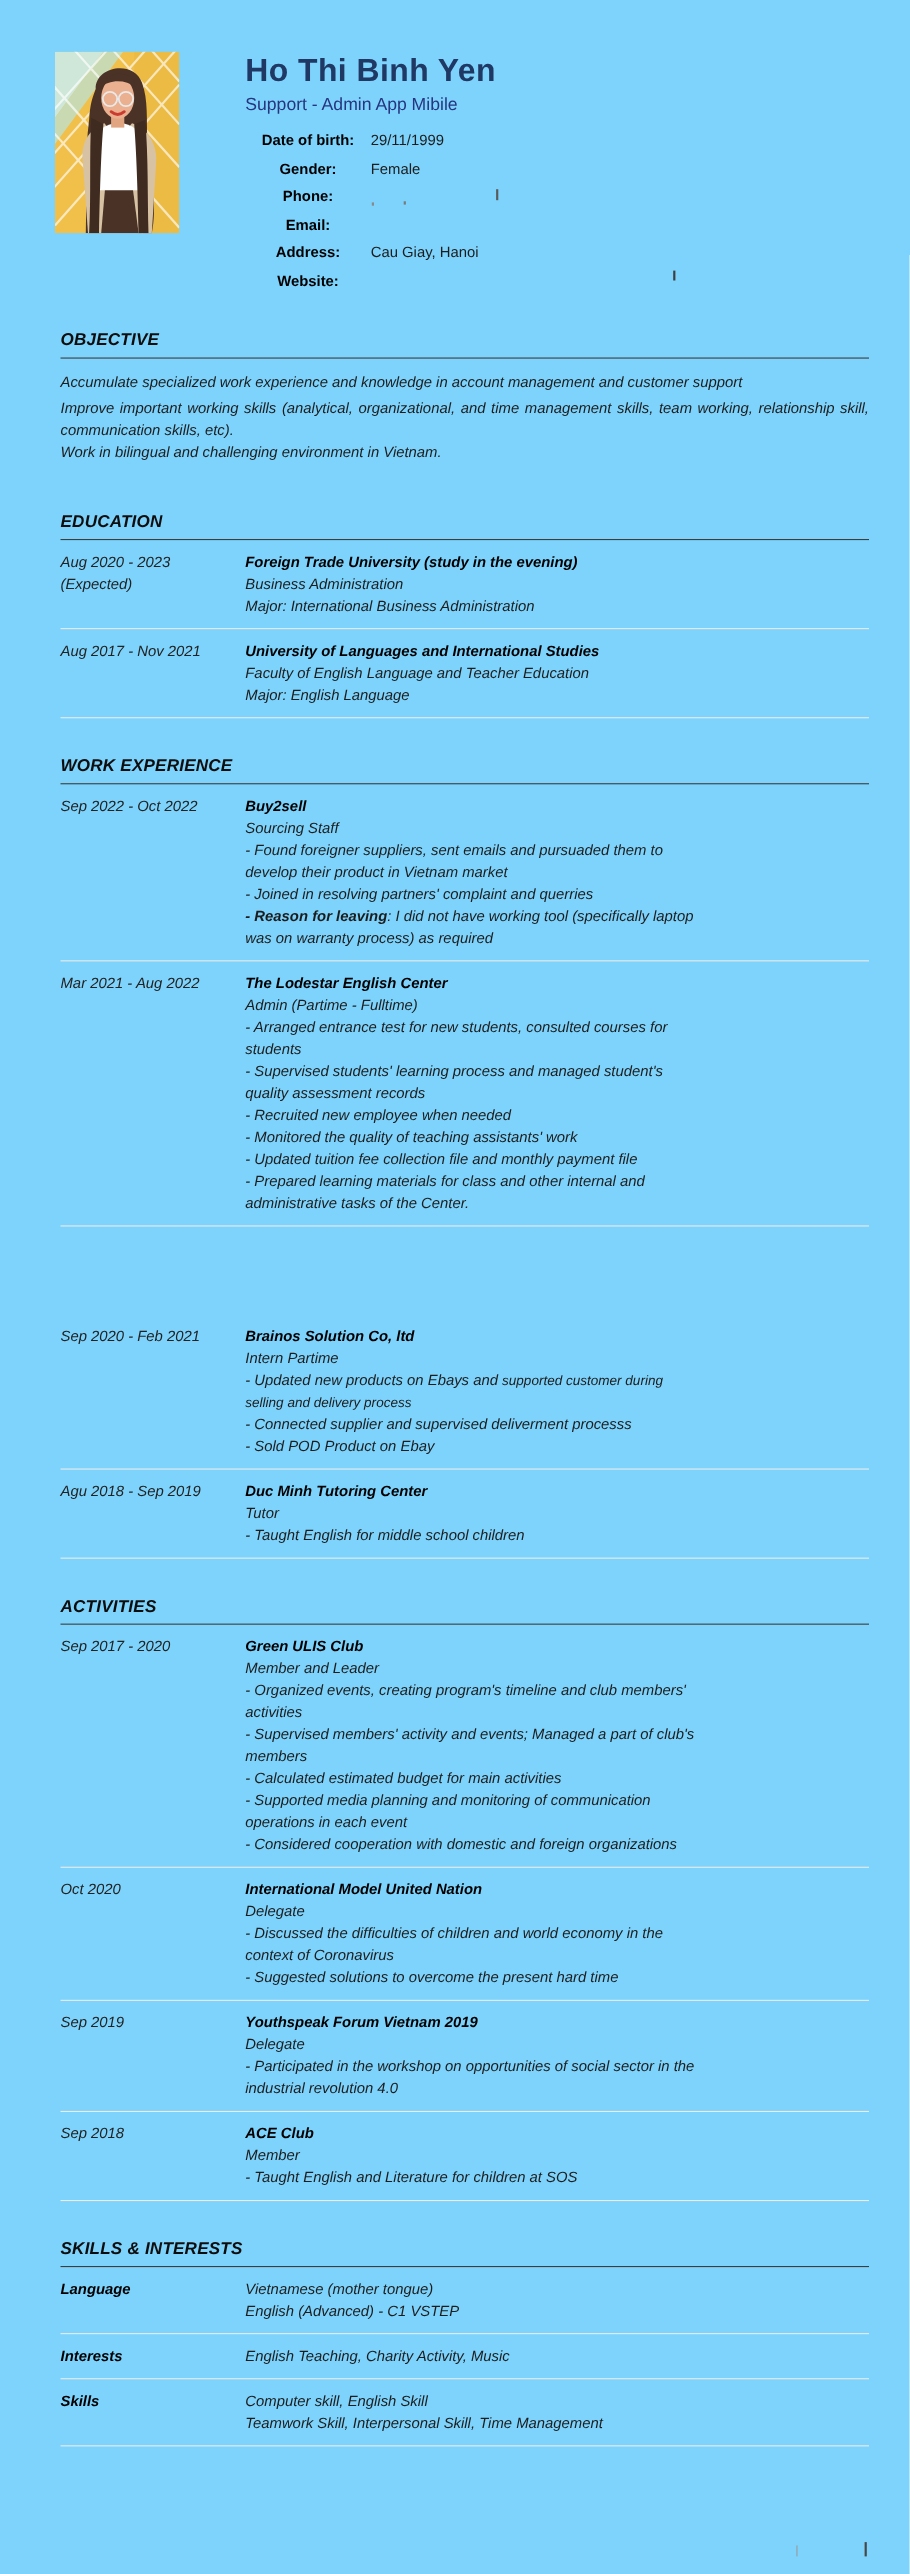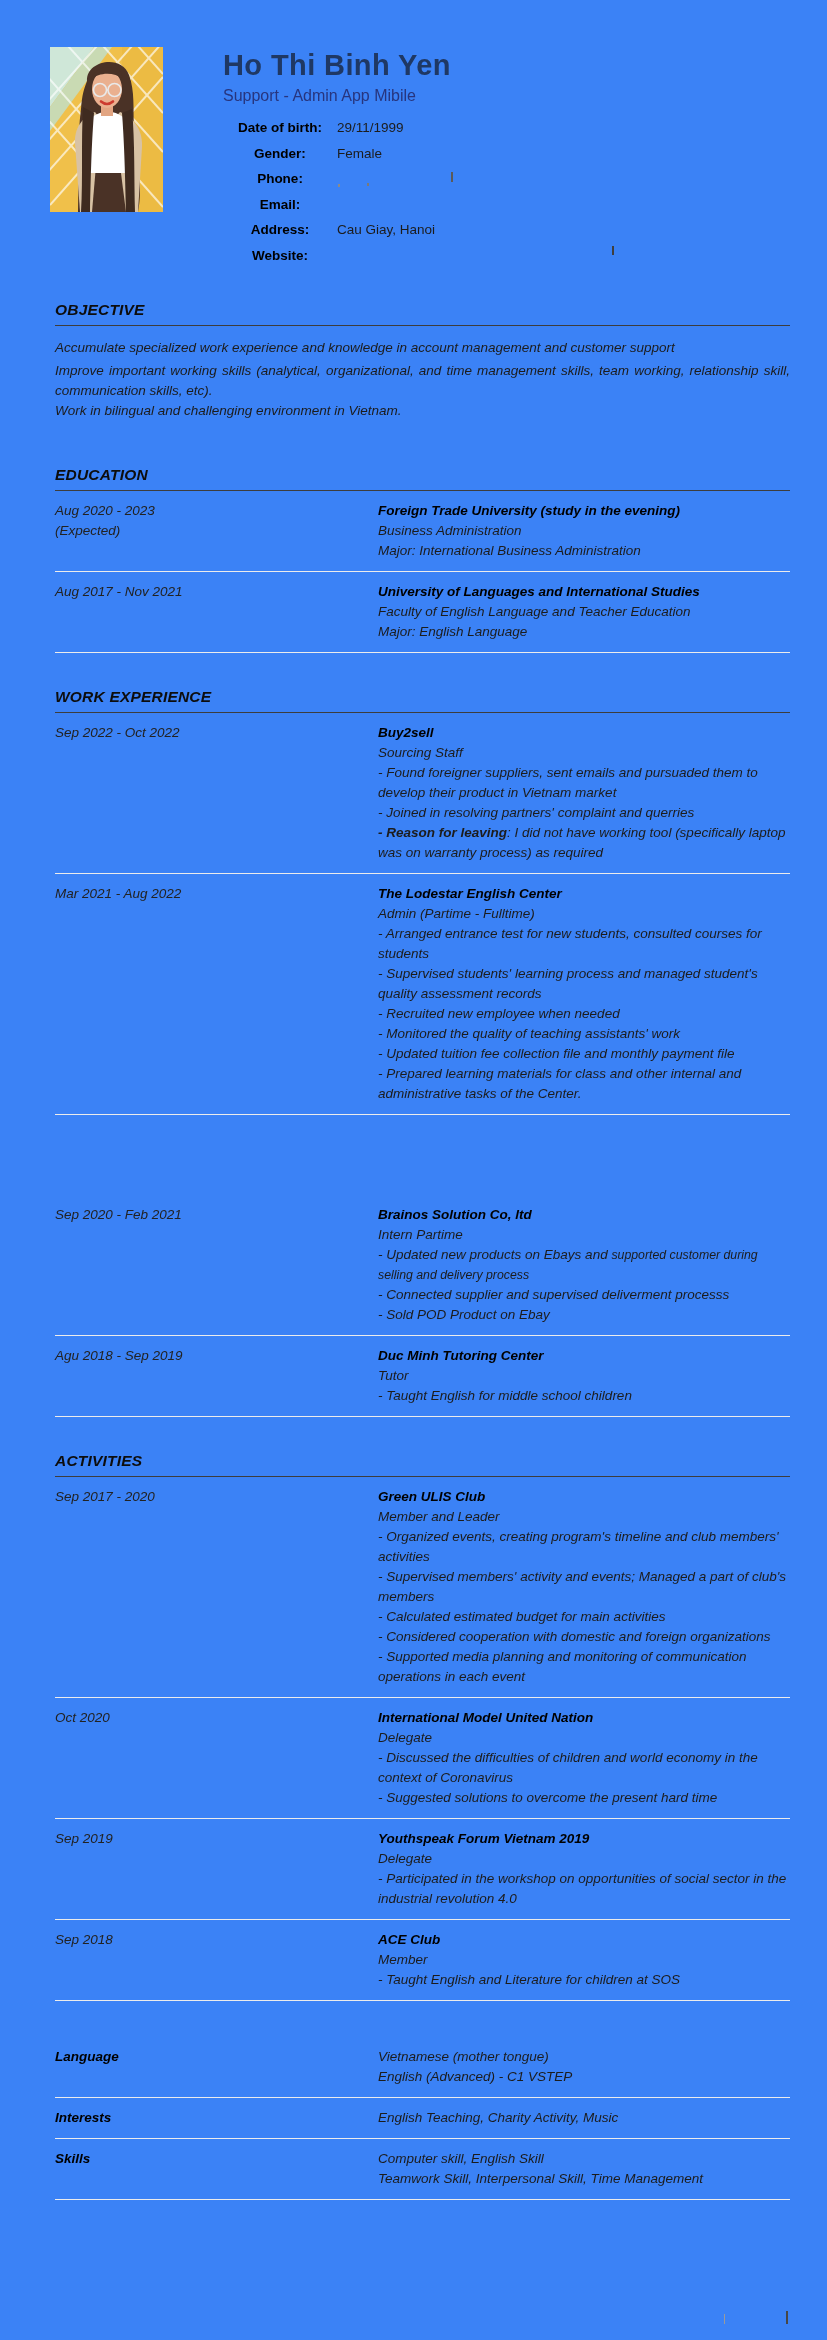--- a/index.html
+++ b/index.html
@@ -1,17 +1,17 @@
 <!DOCTYPE html>
 <html><head>
 <meta charset="utf-8">
 <style>
   html,body{margin:0;padding:0;background:#fff;}
   .page{
-    position:relative;width:827px;height:2340px;background:#3b82f6;
+    position:relative;width:827px;height:2340px;background:#7dd3fc;
     font-family:"Liberation Sans",sans-serif;color:#1c1c1c;overflow:hidden;
   }
   
   .header{position:absolute;top:47px;left:50px;display:flex;}
   .photo{width:113px;height:165px;flex:none;display:block;}
   .hinfo{margin-left:60px;padding-top:3px;}
   .name{font-size:29px;font-weight:bold;color:#1f3864;letter-spacing:.4px;line-height:30px;}
   .subtitle{font-size:16px;color:#27357e;margin-top:7px;line-height:18px;}
   .rows{margin-top:10px;font-size:13.5px;}
   .row{display:flex;line-height:25.5px;}
@@ -19,21 +19,21 @@
   .row .val{color:#1c1c1c;}
   
   .content{position:absolute;top:302px;left:55px;width:735px;font-style:italic;}
   .sec{margin-top:36px;}
   .sec.first{margin-top:0;}
   .sec.edu{margin-top:46px;}
   .sec-h{font-size:15.5px;line-height:16px;font-weight:bold;color:#0d0d0d;
           padding-bottom:7px;border-bottom:1.5px solid #3d3d3d;letter-spacing:.2px;}
   .para{margin-top:12px;font-size:13.5px;line-height:20px;text-align:justify;color:#1c1c1c;}
   .entry{display:flex;padding:10px 0;border-bottom:1px solid #ececec;
-         font-size:13.5px;line-height:20px;justify-content:space-between;}
+         font-size:13.5px;line-height:20px;}
   .edate{width:168px;flex:none;color:#222;}
   .ebody{width:412px;}
   .etitle{font-weight:bold;color:#000;}
   .line{color:#1c1c1c;}
   .line .alt{font-size:12.3px;}
   .spacer{height:80px;}
   .srow .edate{font-weight:bold;color:#000;}
   
   .spk{position:absolute;background:#666;}
   .spk1{left:338px;top:184px;width:2px;height:3px;background:#8a8a8a;}
@@ -198,22 +198,22 @@
       <div class="sec-h">ACTIVITIES</div>
 
       <div class="entry">
         <div class="edate">Sep 2017 - 2020</div>
         <div class="ebody">
           <div class="etitle">Green ULIS Club</div>
           <div class="line">Member and Leader</div>
           <div class="line">- Organized events, creating program's timeline and club members' activities</div>
           <div class="line">- Supervised members' activity and events; Managed a part of club's members</div>
           <div class="line">- Calculated estimated budget for main activities</div>
+          <div class="line">- Supported media planning and monitoring of communication operations in each event</div>
           <div class="line">- Considered cooperation with domestic and foreign organizations</div>
-          <div class="line">- Supported media planning and monitoring of communication operations in each event</div>
         </div>
       </div>
 
       <div class="entry">
         <div class="edate">Oct 2020</div>
         <div class="ebody">
           <div class="etitle">International Model United Nation</div>
           <div class="line">Delegate</div>
           <div class="line">- Discussed the difficulties of children and world economy in the context of Coronavirus</div>
           <div class="line">- Suggested solutions to overcome the present hard time</div>
@@ -233,20 +233,21 @@
         <div class="edate">Sep 2018</div>
         <div class="ebody">
           <div class="etitle">ACE Club</div>
           <div class="line">Member</div>
           <div class="line">- Taught English and Literature for children at SOS</div>
         </div>
       </div>
     </div>
 
     <div class="sec">
+      <div class="sec-h">SKILLS &amp; INTERESTS</div>
 
       <div class="entry srow">
         <div class="edate">Language</div>
         <div class="ebody">
           <div class="line">Vietnamese (mother tongue)</div>
           <div class="line">English (Advanced) - C1 VSTEP</div>
         </div>
       </div>
 
       <div class="entry srow">

